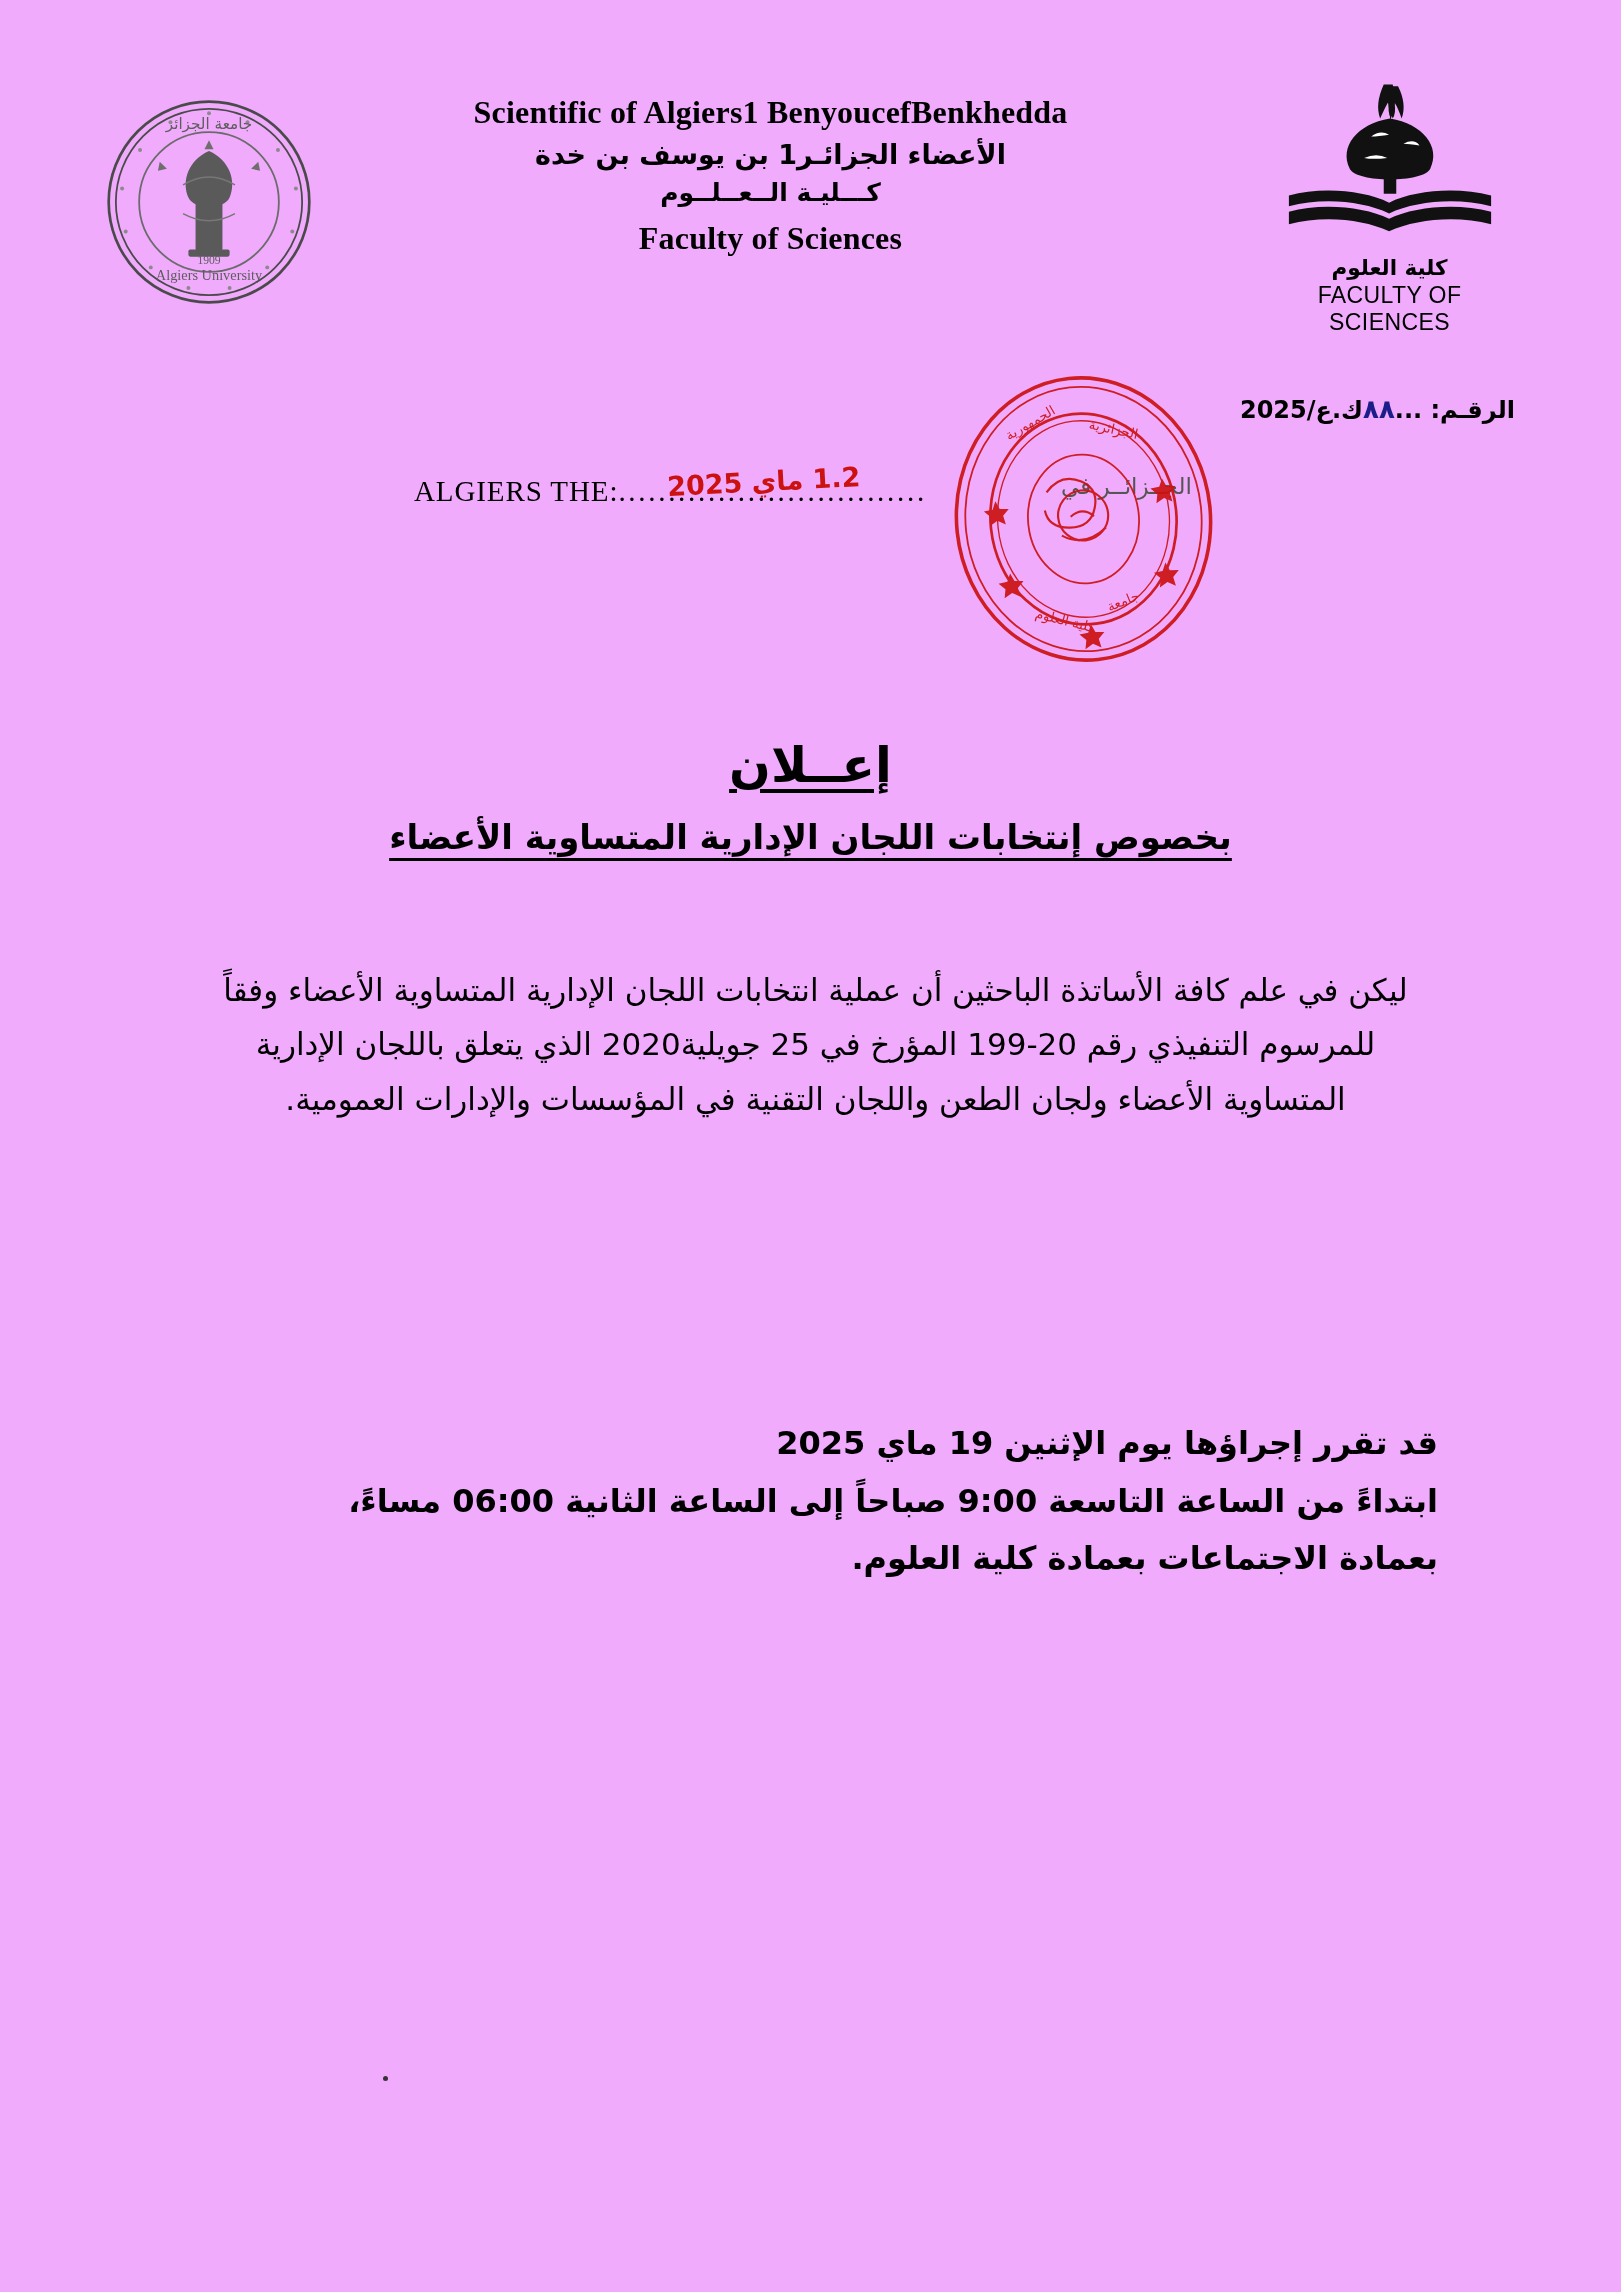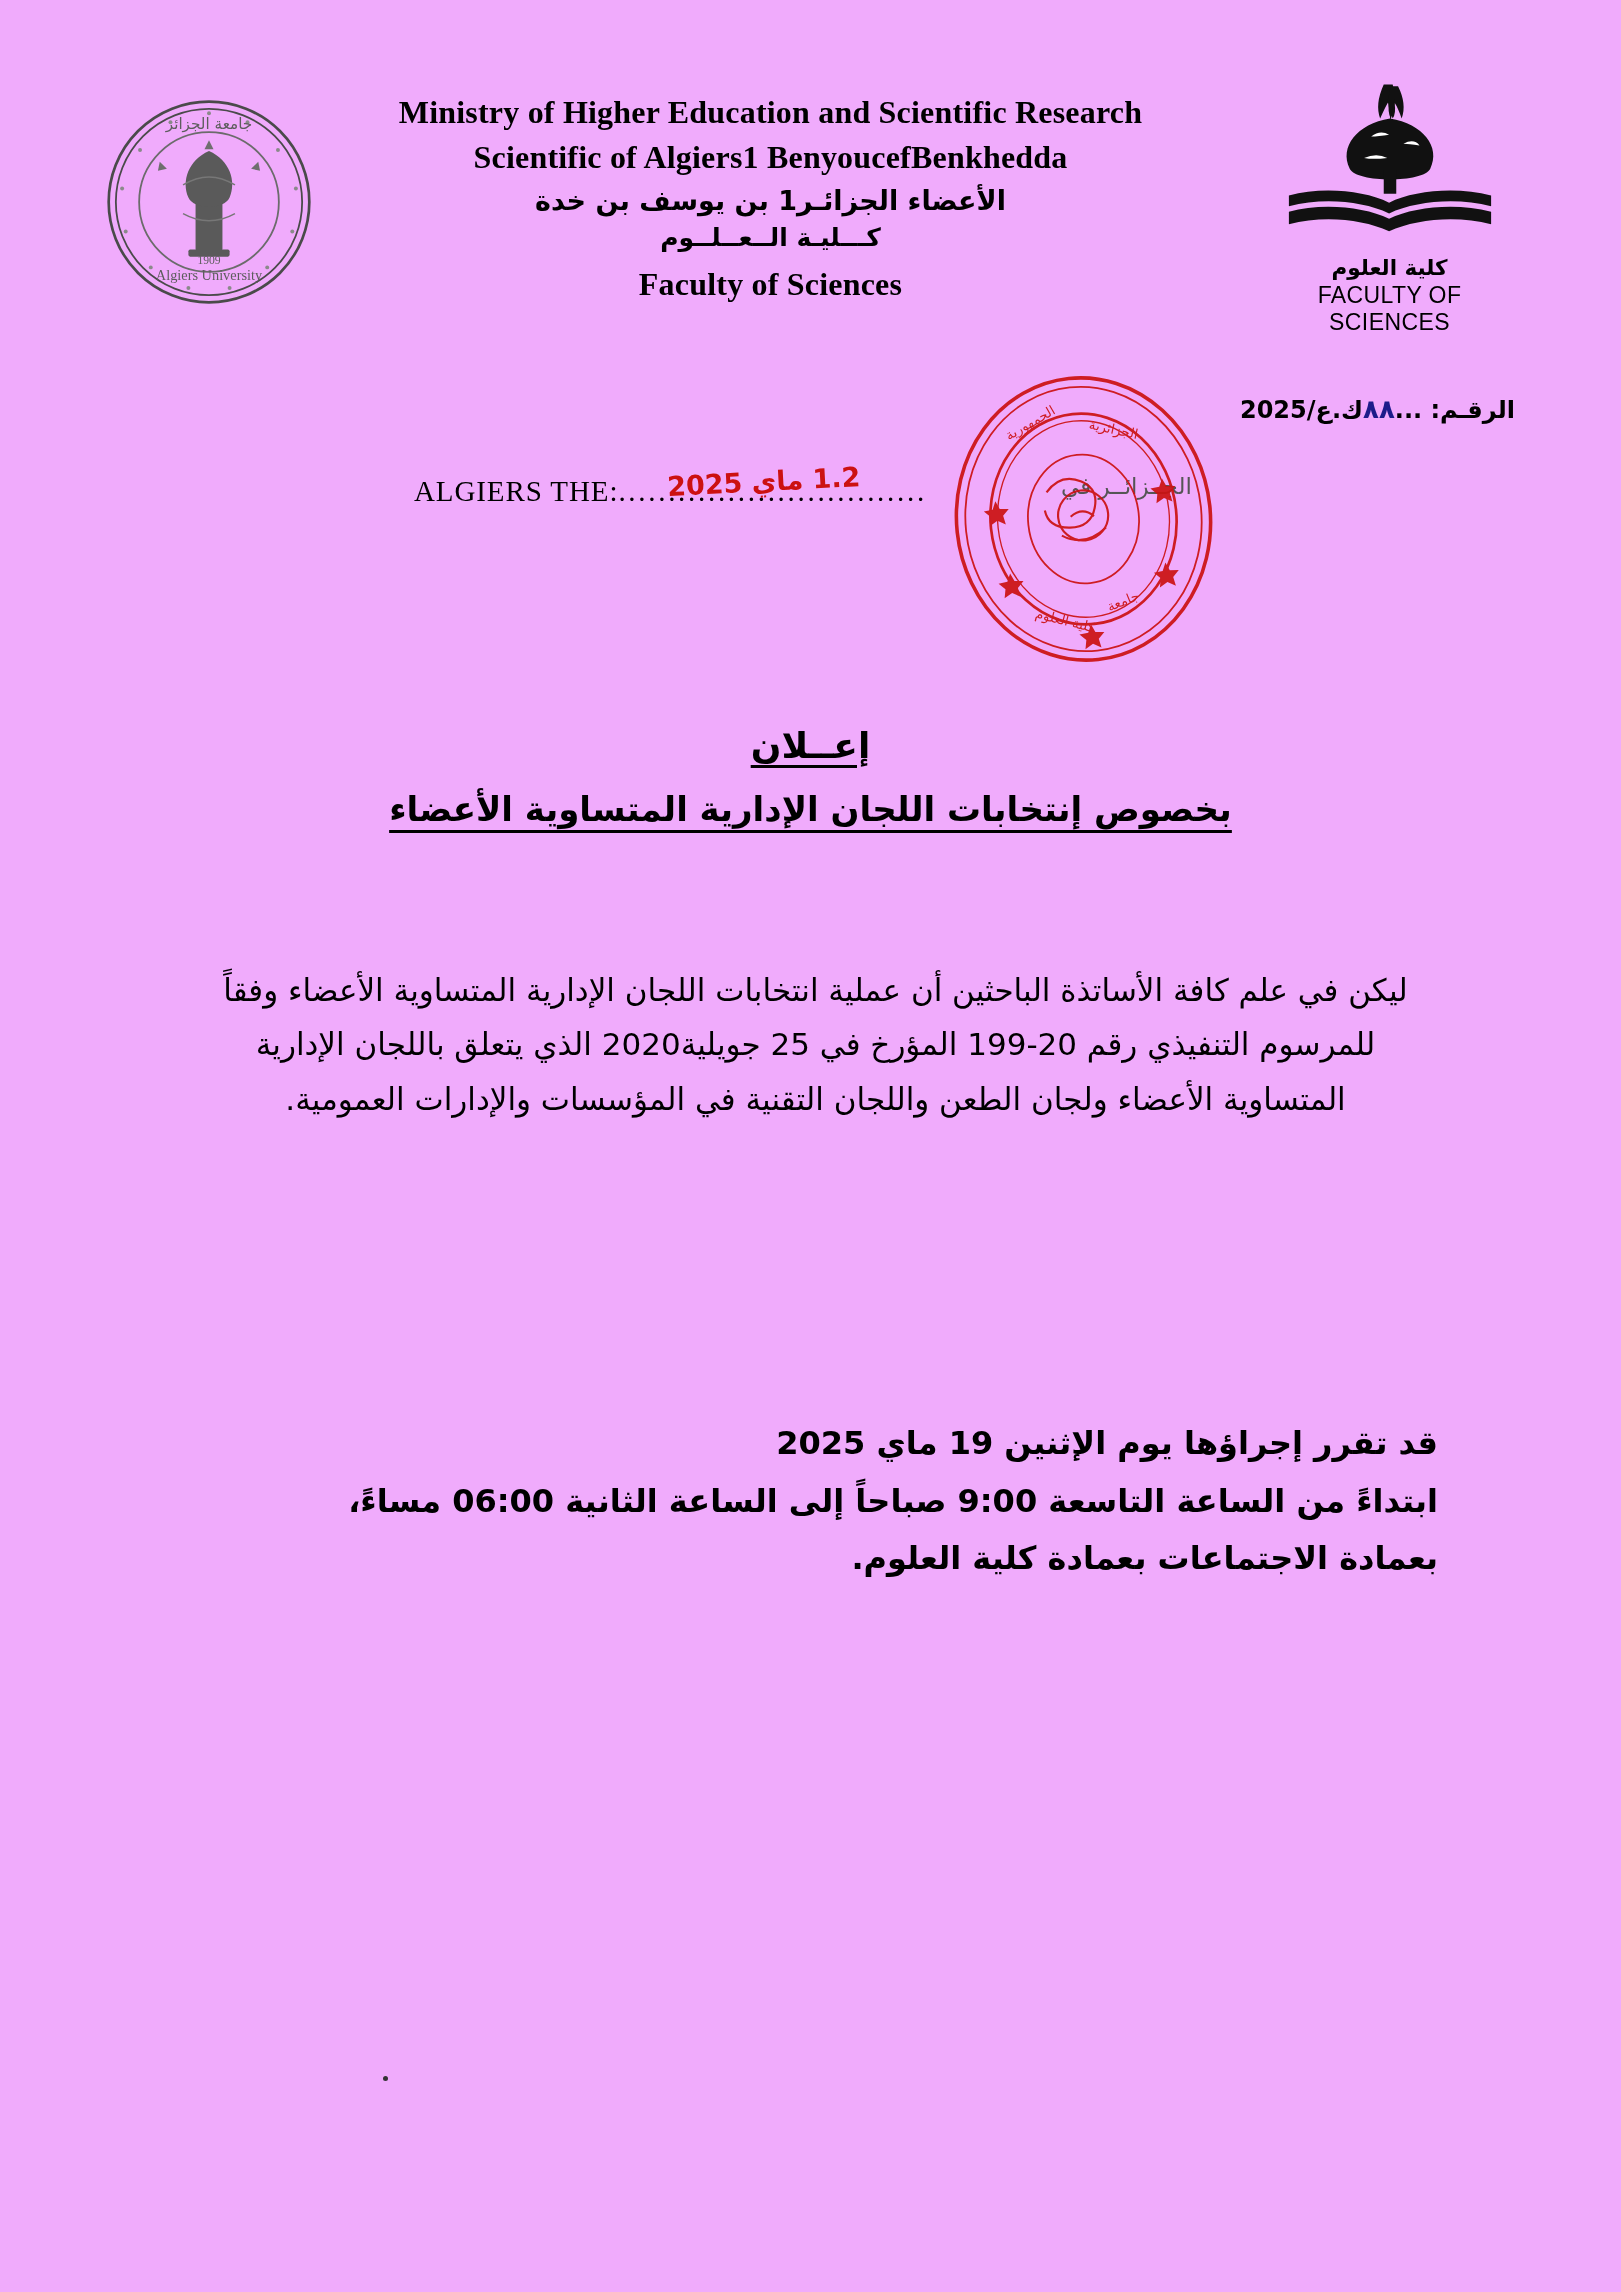--- a/index.html
+++ b/index.html
@@ -150,24 +150,25 @@
   .title-block {
     position: absolute;
     top: 725px;
     left: 0;
     width: 1621px;
     text-align: center;
     direction: rtl;
   }
   .title-main {
     font-family: "DejaVu Sans", sans-serif;
-    font-size: 36px;
+    font-size: 49px;
     font-weight: bold;
     text-decoration: underline;
     text-underline-offset: 7.2px;
+    margin-top: 12px;
   }
   .title-sub {
     margin-top: 23px;
     font-family: "DejaVu Sans", sans-serif;
     font-size: 34px;
     font-weight: bold;
     text-decoration: underline;
     text-underline-offset: 9px;
   }
 
@@ -253,21 +254,20 @@
             <circle cx="38" cy="57" r="2.2"></circle>
           <circle cx="72" cy="26" r="2.2"></circle>
         </g>
         <text x="115" y="34" text-anchor="middle" font-family="DejaVu Sans, sans-serif" font-size="17" fill="#5d5d5d">جامعة الجزائر</text>
         <text x="115" y="202" text-anchor="middle" font-family="Liberation Serif, serif" font-size="16" fill="#5d5d5d">Algiers University</text>
         <text x="115" y="184" text-anchor="middle" font-family="Liberation Serif, serif" font-size="13" fill="#5d5d5d">1909</text>
       </svg>
     </div>
 
     <div class="header-text">
-      <div class="header-line1">Ministry of Higher Education and Scientific Research</div>
       <div class="header-line2">Scientific of Algiers1 BenyoucefBenkhedda</div>
       <div class="header-line3">الأعضاء  الجزائـر1 بن يوسف بن خدة</div>
       <div class="header-line4">كـــليـة  الــعــلــوم</div>
       <div class="header-line5">Faculty of Sciences</div>
     </div>
 
     <div class="logo-right">
       <svg width="224" height="170" viewBox="0 0 250 190" aria-hidden="true">
 
         <g fill="#111">

